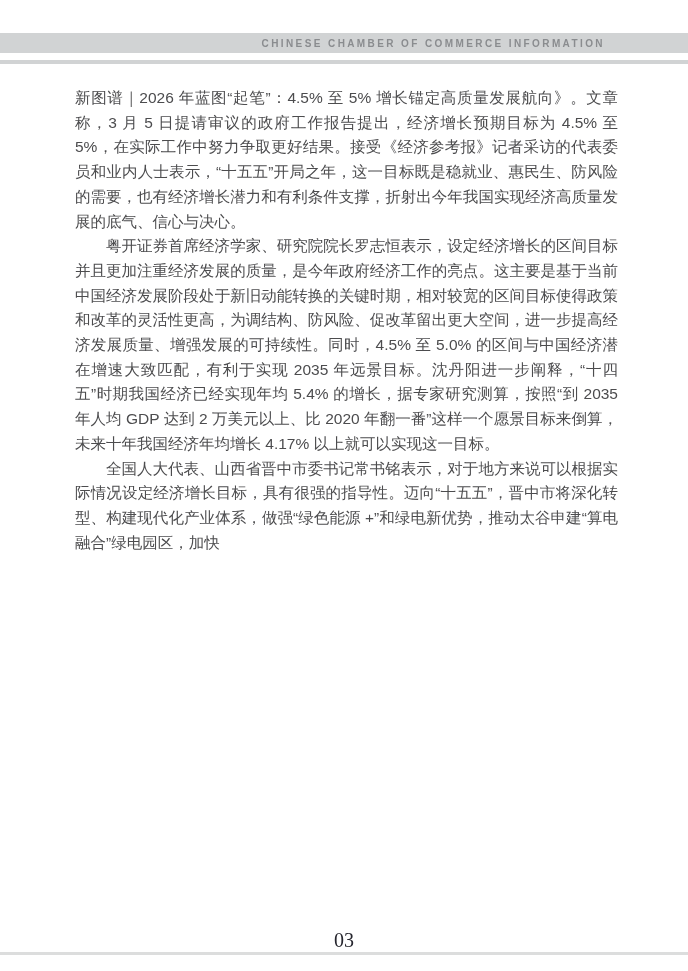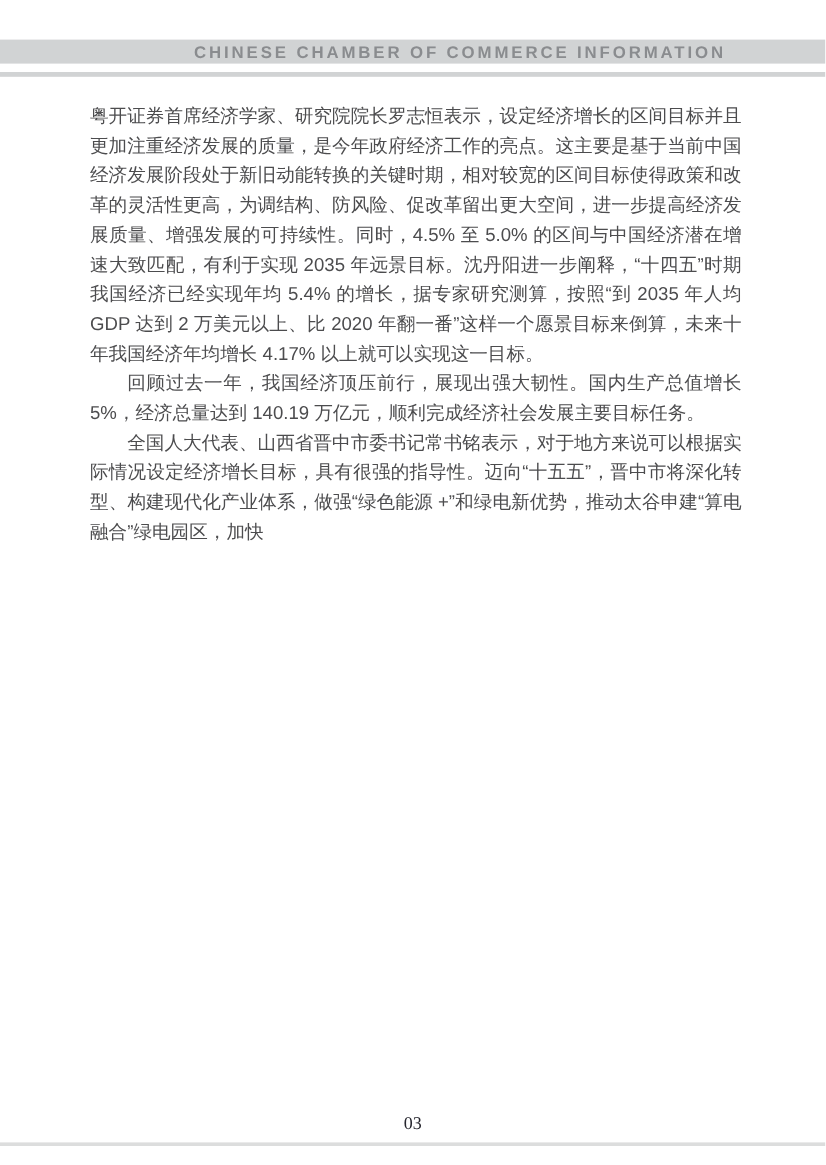--- a/index.html
+++ b/index.html
@@ -16,21 +16,21 @@
     top: 33px; left: 0;
     width: 100%; height: 20px;
     background: var(--header-bar, #d1d3d4);
     display: flex;
     align-items: center;
     justify-content: flex-end;
     padding-right: 83px;
     box-sizing: border-box;
   }
   .header-brand {
-    font-size: 14px;
+    font-size: 10px;
     font-weight: bold;
     letter-spacing: 2.4px;
     color: var(--header-text, #8a8c8f);
     white-space: nowrap;
   }
   .header-rule {
     position: absolute;
     top: 60px; left: 0;
     width: 100%; height: 4px;
     background: var(--header-bar, #d1d3d4);
@@ -45,21 +45,21 @@
     text-align: justify;
   }
   .article p { margin: 0; text-indent: 2em; }
   .article p:first-child { text-indent: 0; }
   .page-number {
     position: absolute;
     top: 929px; left: 0;
     width: 100%;
     text-align: center;
     font-family: "Liberation Serif", serif;
-    font-size: 15px;
+    font-size: 20px;
     color: var(--page-number, #26262e);
   }
   .footer-rule {
     position: absolute;
     top: 952px; left: 0;
     width: 100%; height: 3px;
     background: var(--footer-rule, #dcdddd);
   }
 </style>
 </head>
@@ -67,22 +67,22 @@
 
 <div class="page">
 
   <div class="header-band">
     <span class="header-brand">CHINESE CHAMBER OF COMMERCE INFORMATION</span>
   </div>
 
   <div class="header-rule"></div>
 
   <main class="article" id="article">
+      <p>新图谱｜2026 年蓝图“起笔”：4.5% 至 5% 增长锚定高质量发展航向》。文章称，3 月 5 日提请审议的政府工作报告提出，经济增长预期目标为 4.5% 至 5%，在实际工作中努力争取更好结果。接受《经济参考报》记者采访的代表委员和业内人士表示，“十五五”开局之年，这一目标既是稳就业、惠民生、防风险的需要，也有经济增长潜力和有利条件支撑，折射出今年我国实现经济高质量发展的底气、信心与决心。</p>
       <p>粤开证券首席经济学家、研究院院长罗志恒表示，设定经济增长的区间目标并且更加注重经济发展的质量，是今年政府经济工作的亮点。这主要是基于当前中国经济发展阶段处于新旧动能转换的关键时期，相对较宽的区间目标使得政策和改革的灵活性更高，为调结构、防风险、促改革留出更大空间，进一步提高经济发展质量、增强发展的可持续性。同时，4.5% 至 5.0% 的区间与中国经济潜在增速大致匹配，有利于实现 2035 年远景目标。沈丹阳进一步阐释，“十四五”时期我国经济已经实现年均 5.4% 的增长，据专家研究测算，按照“到 2035 年人均 GDP 达到 2 万美元以上、比 2020 年翻一番”这样一个愿景目标来倒算，未来十年我国经济年均增长 4.17% 以上就可以实现这一目标。</p>
-      <p>回顾过去一年，我国经济顶压前行，展现出强大韧性。国内生产总值增长 5%，经济总量达到 140.19 万亿元，顺利完成经济社会发展主要目标任务。</p>
       <p>全国人大代表、山西省晋中市委书记常书铭表示，对于地方来说可以根据实际情况设定经济增长目标，具有很强的指导性。迈向“十五五”，晋中市将深化转型、构建现代化产业体系，做强“绿色能源 +”和绿电新优势，推动太谷申建“算电融合”绿电园区，加快</p>
     </main>
 
   <div class="page-number">03</div>
 
   <div class="footer-rule"></div>
 
 </div>
 
 </body></html>

